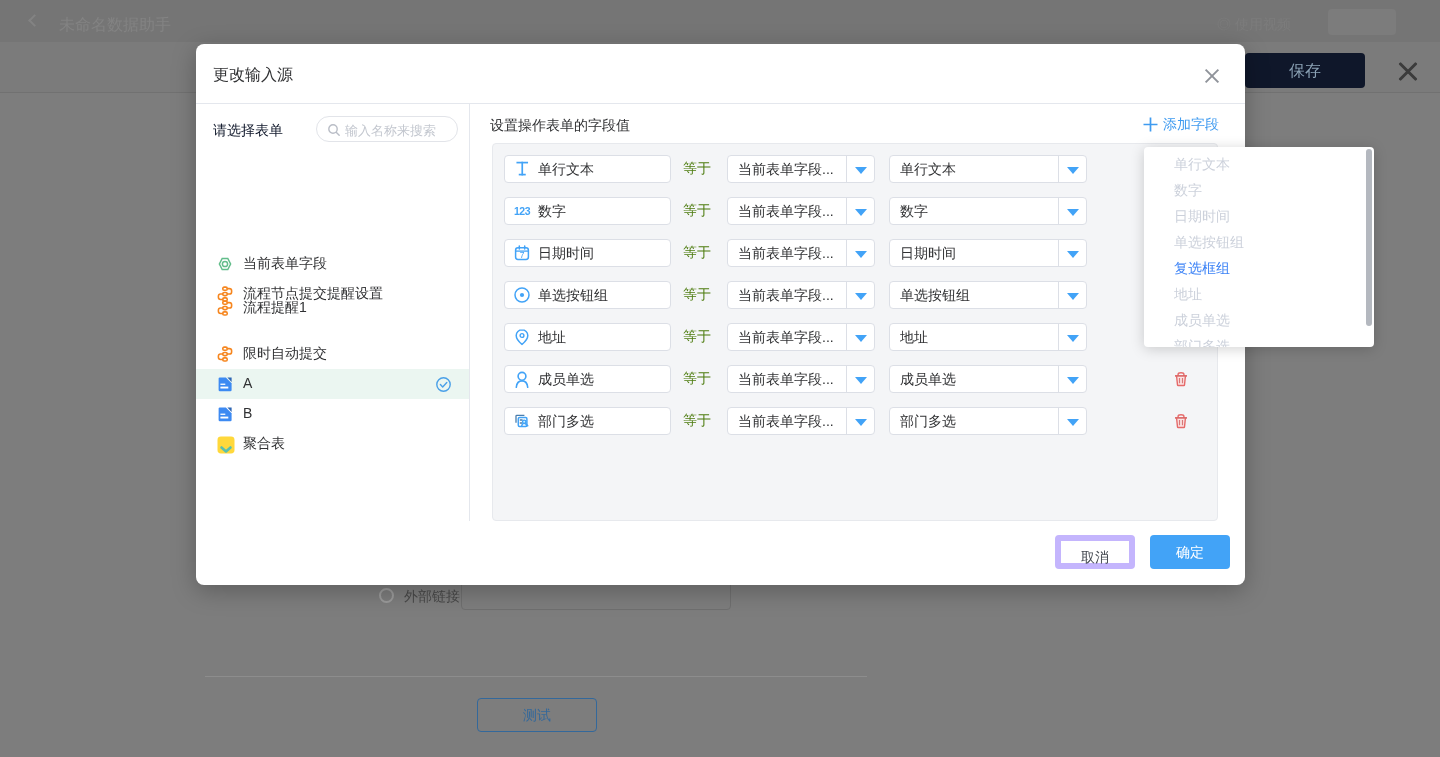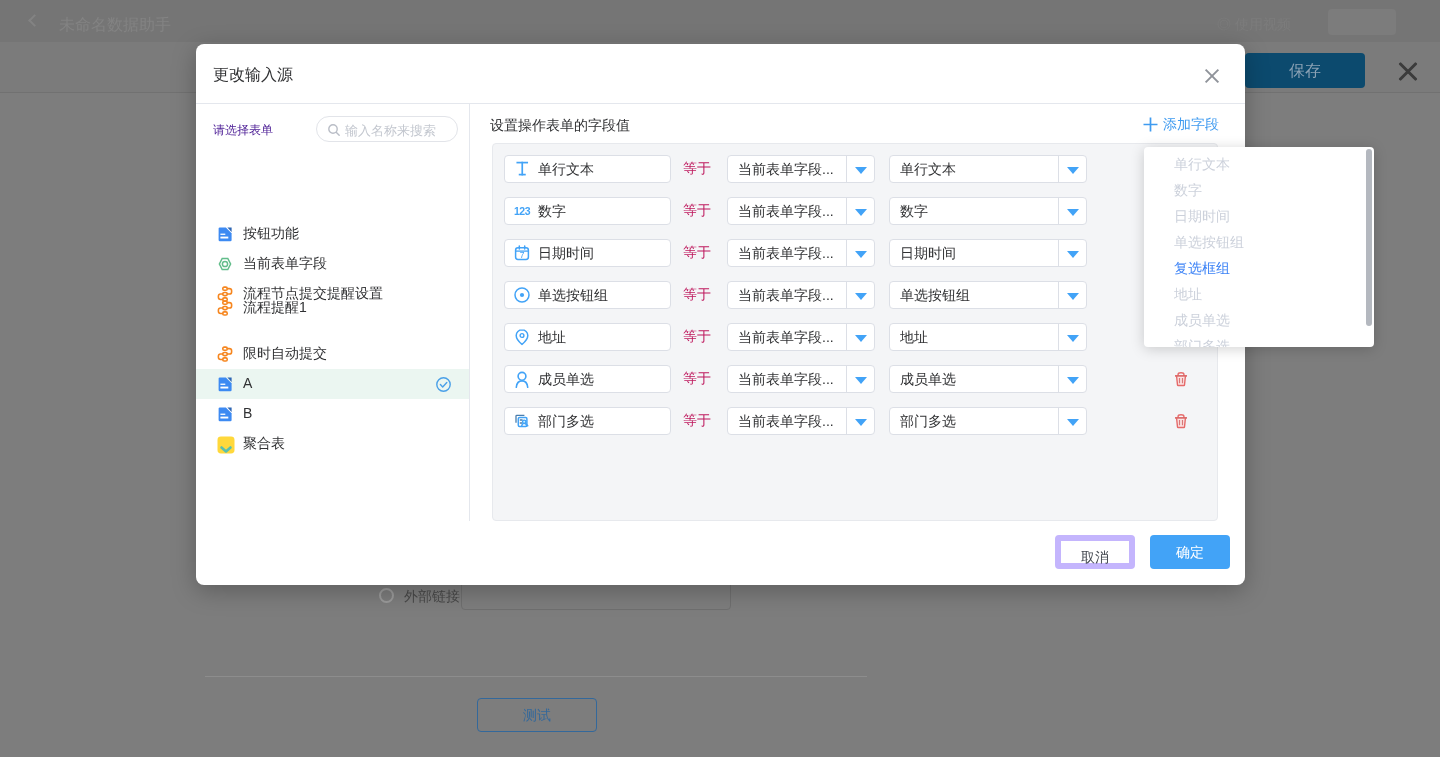--- a/index.html
+++ b/index.html
@@ -5,54 +5,54 @@
 * { margin:0; padding:0; box-sizing:border-box; }
 html,body { width:1440px; height:757px; overflow:hidden; }
 body { font-family:"Liberation Sans", sans-serif; background:#7d7d7d; position:relative; }
 .abs { position:absolute; }
 #topbar { left:0; top:0; width:1440px; height:42px; background:#757575; }
 #topbar .back { position:absolute; left:30px; top:16px; width:9px; height:9px; border-left:2px solid #838383; border-bottom:2px solid #838383; transform:rotate(45deg); }
 #topbar .ttl { position:absolute; left:59px; top:15px; color:#838383; font-size:16px; }
 #topbar .r1 { position:absolute; left:1217px; top:16px; color:#7c7c7c; font-size:14px; }
 #topbar .r2 { position:absolute; left:1328px; top:9px; width:68px; height:26px; background:#7c7c7c; border-radius:4px; }
 #toolbar { left:0; top:42px; width:1440px; height:51px; background:#7b7b7b; border-bottom:1px solid #717171; }
-#savebtn { left:1245px; top:53px; width:120px; height:35px; background:#0c4a6e; border-radius:4px; color:#8ba2b5; font-size:16px; text-align:center; line-height:35px; }
+#savebtn { left:1245px; top:53px; width:120px; height:35px; background:#0f172a; border-radius:4px; color:#8ba2b5; font-size:16px; text-align:center; line-height:35px; }
 #pgclose { left:1398px; top:61px; width:20px; height:20px; }
 #pgclose:before, #pgclose:after { content:""; position:absolute; left:-2px; top:9px; width:24px; height:3px; background:#3b3b3b; border-radius:1px; }
 #pgclose:before { transform:rotate(45deg); }
 #pgclose:after { transform:rotate(-45deg); }
 .radioc { left:379px; top:588px; width:15px; height:15px; border:2px solid #9b9b9b; border-radius:50%; }
 .radiot { left:404px; top:588px; font-size:14px; color:#484848; }
 #extinput { left:461px; top:580px; width:270px; height:30px; border:1px solid #6f6f6f; border-radius:4px; }
 #hline2 { left:205px; top:676px; width:662px; height:1px; background:#8d8d8d; }
 #testbtn { left:477px; top:698px; width:120px; height:34px; border:1px solid #33689b; border-radius:4px; color:#33689b; font-size:14px; text-align:center; line-height:32px; }
 #modal { left:196px; top:44px; width:1049px; height:541px; background:#fff; border-radius:8px; box-shadow:0 6px 24px rgba(0,0,0,.25); }
 #mtitle { left:17px; top:21px; font-size:16px; color:#303133;text-align:right; }
 #mhead { left:0; top:0; width:1049px; height:60px; border-bottom:1px solid #e4e7ed; }
 #mclose { left:1008px; top:24px; width:16px; height:16px; }
 #mclose:before, #mclose:after { content:""; position:absolute; left:-1px; top:7px; width:18px; height:2px; background:#8f939a; }
 #mclose:before { transform:rotate(45deg); }
 #mclose:after { transform:rotate(-45deg); }
 #vdivider { left:273px; top:60px; width:1px; height:417px; background:#e4e7ed; }
-#lp-label { left:17px; top:78px; font-size:12px; color:#4c1d95; }
+#lp-label { left:17px; top:78px; font-size:14px; color:#0f172a; }
 #searchbox { left:120px; top:72px; width:142px; height:26px; border:1px solid #e2e4e9; border-radius:13px; }
 #searchbox .ph { position:absolute; left:28px; top:5px; font-size:13px; color:#c3c7cf; }
 .litem { position:absolute; left:0; width:273px; height:30px; }
 .litem.sel { background:#ebf6f1; }
 .litem .ic { position:absolute; left:21px; top:7px; width:16px; height:16px; }
 .litem .tx { position:absolute; left:47px; top:6px; font-size:14px; color:#303133; }
 .checkc { position:absolute; left:240px; top:8px; width:15px; height:15px; }
 #rp-label { left:294px; top:73px; font-size:14px; color:#303133; }
 #addfield { left:947px; top:72px; font-size:14px; color:#3f9bf0; }
 #container { left:296px; top:99px; width:726px; height:378px; background:#f4f5f7; border:1px solid #e7e9ed; border-radius:4px; }
 .frow { position:absolute; left:0; width:724px; height:28px; }
 .fbox { position:absolute; left:11px; top:0; width:167px; height:28px; background:#fff; border:1px solid #dcdfe6; border-radius:4px; }
 .fbox .fic { position:absolute; left:8px; top:4px; width:18px; height:18px; }
 .fbox .ftx { position:absolute; left:33px; top:5px; font-size:14px; color:#303133; }
-.feq { position:absolute; left:190px; top:5px; font-size:14px; color:#be185d; }
+.feq { position:absolute; left:190px; top:5px; font-size:14px; color:#4d7c0f; }
 .ddb { position:absolute; top:0; height:28px; background:#fff; border:1px solid #dcdfe6; border-radius:4px; }
 .ddb .t { position:absolute; left:10px; top:5px; font-size:14px; color:#303133; white-space:nowrap; overflow:hidden; }
 .ddb .sep { position:absolute; right:27px; top:0; width:1px; height:26px; background:#dcdfe6; }
 .ddb .ar { position:absolute; right:7px; top:11px; width:0; height:0; border-left:6px solid transparent; border-right:6px solid transparent; border-top:7px solid #42a3f7; }
 .dd1 { left:234px; width:148px; }
 .dd1 .t { width:110px; }
 .dd2 { left:396px; width:198px; }
 .trash { position:absolute; left:680px; top:6px; width:16px; height:16px; }
 #btn-cancel { left:859px; top:491px; width:80px; height:34px; background:#fff; border:6px solid #c4b5fd; border-radius:4px; font-size:14px; color:#434850; text-align:center; line-height:32px; }
 #btn-ok { left:954px; top:491px; width:80px; height:34px; background:#42a3f7; border-radius:4px; font-size:14px; color:#fff; text-align:center; line-height:34px; }
@@ -83,29 +83,20 @@
 <div id="mclose" class="abs"></div>
 <div id="vdivider" class="abs"></div>
 <div id="lp-label" class="abs">请选择表单</div>
 <div id="searchbox" class="abs">
       <svg style="position:absolute;left:10px;top:6px" width="14" height="14" viewBox="0 0 14 14">
         <circle cx="6" cy="6" r="4.2" fill="none" stroke="#b9bdc6" stroke-width="1.4"></circle>
         <path d="M9.2 9.2 L12.2 12.2" stroke="#b9bdc6" stroke-width="1.4" stroke-linecap="round"></path>
       </svg>
       <span class="ph">输入名称来搜索</span>
     </div>
-<div class="litem" style="top:175px">
-      <span class="ic"><svg width="16" height="16" viewBox="0 0 16 16">
-          <path d="M1.6 2.8 Q1.6 1.5 2.9 1.5 L8.9 1.5 L14.6 7.2 L14.6 14 Q14.6 15.3 13.3 15.3 L2.9 15.3 Q1.6 15.3 1.6 14 Z" fill="#3d8af2"></path>
-          <path d="M10.4 1.6 L14.6 1.6 L14.6 5.9 Z" fill="#2f66b3"></path>
-          <rect x="3.4" y="7.6" width="4.9" height="1.3" fill="#fff"></rect>
-          <rect x="3.4" y="10.6" width="7.9" height="1.9" fill="#fff"></rect>
-        </svg></span>
-      <span class="tx">按钮功能</span>
-    </div>
 <div class="litem" style="top:205px">
       <span class="ic"><svg width="16" height="16" viewBox="0 0 16 16">
           <g fill="none" stroke="#62bd8a" stroke-width="1.5">
             <path d="M5.2 2.4 L10.8 2.4 L13.6 8 L10.8 13.6 L5.2 13.6 L2.4 8 Z"></path>
             <circle cx="8" cy="8" r="2.6"></circle>
           </g>
         </svg></span>
       <span class="tx">当前表单字段</span>
     </div>
 <div class="litem" style="top:235px">

